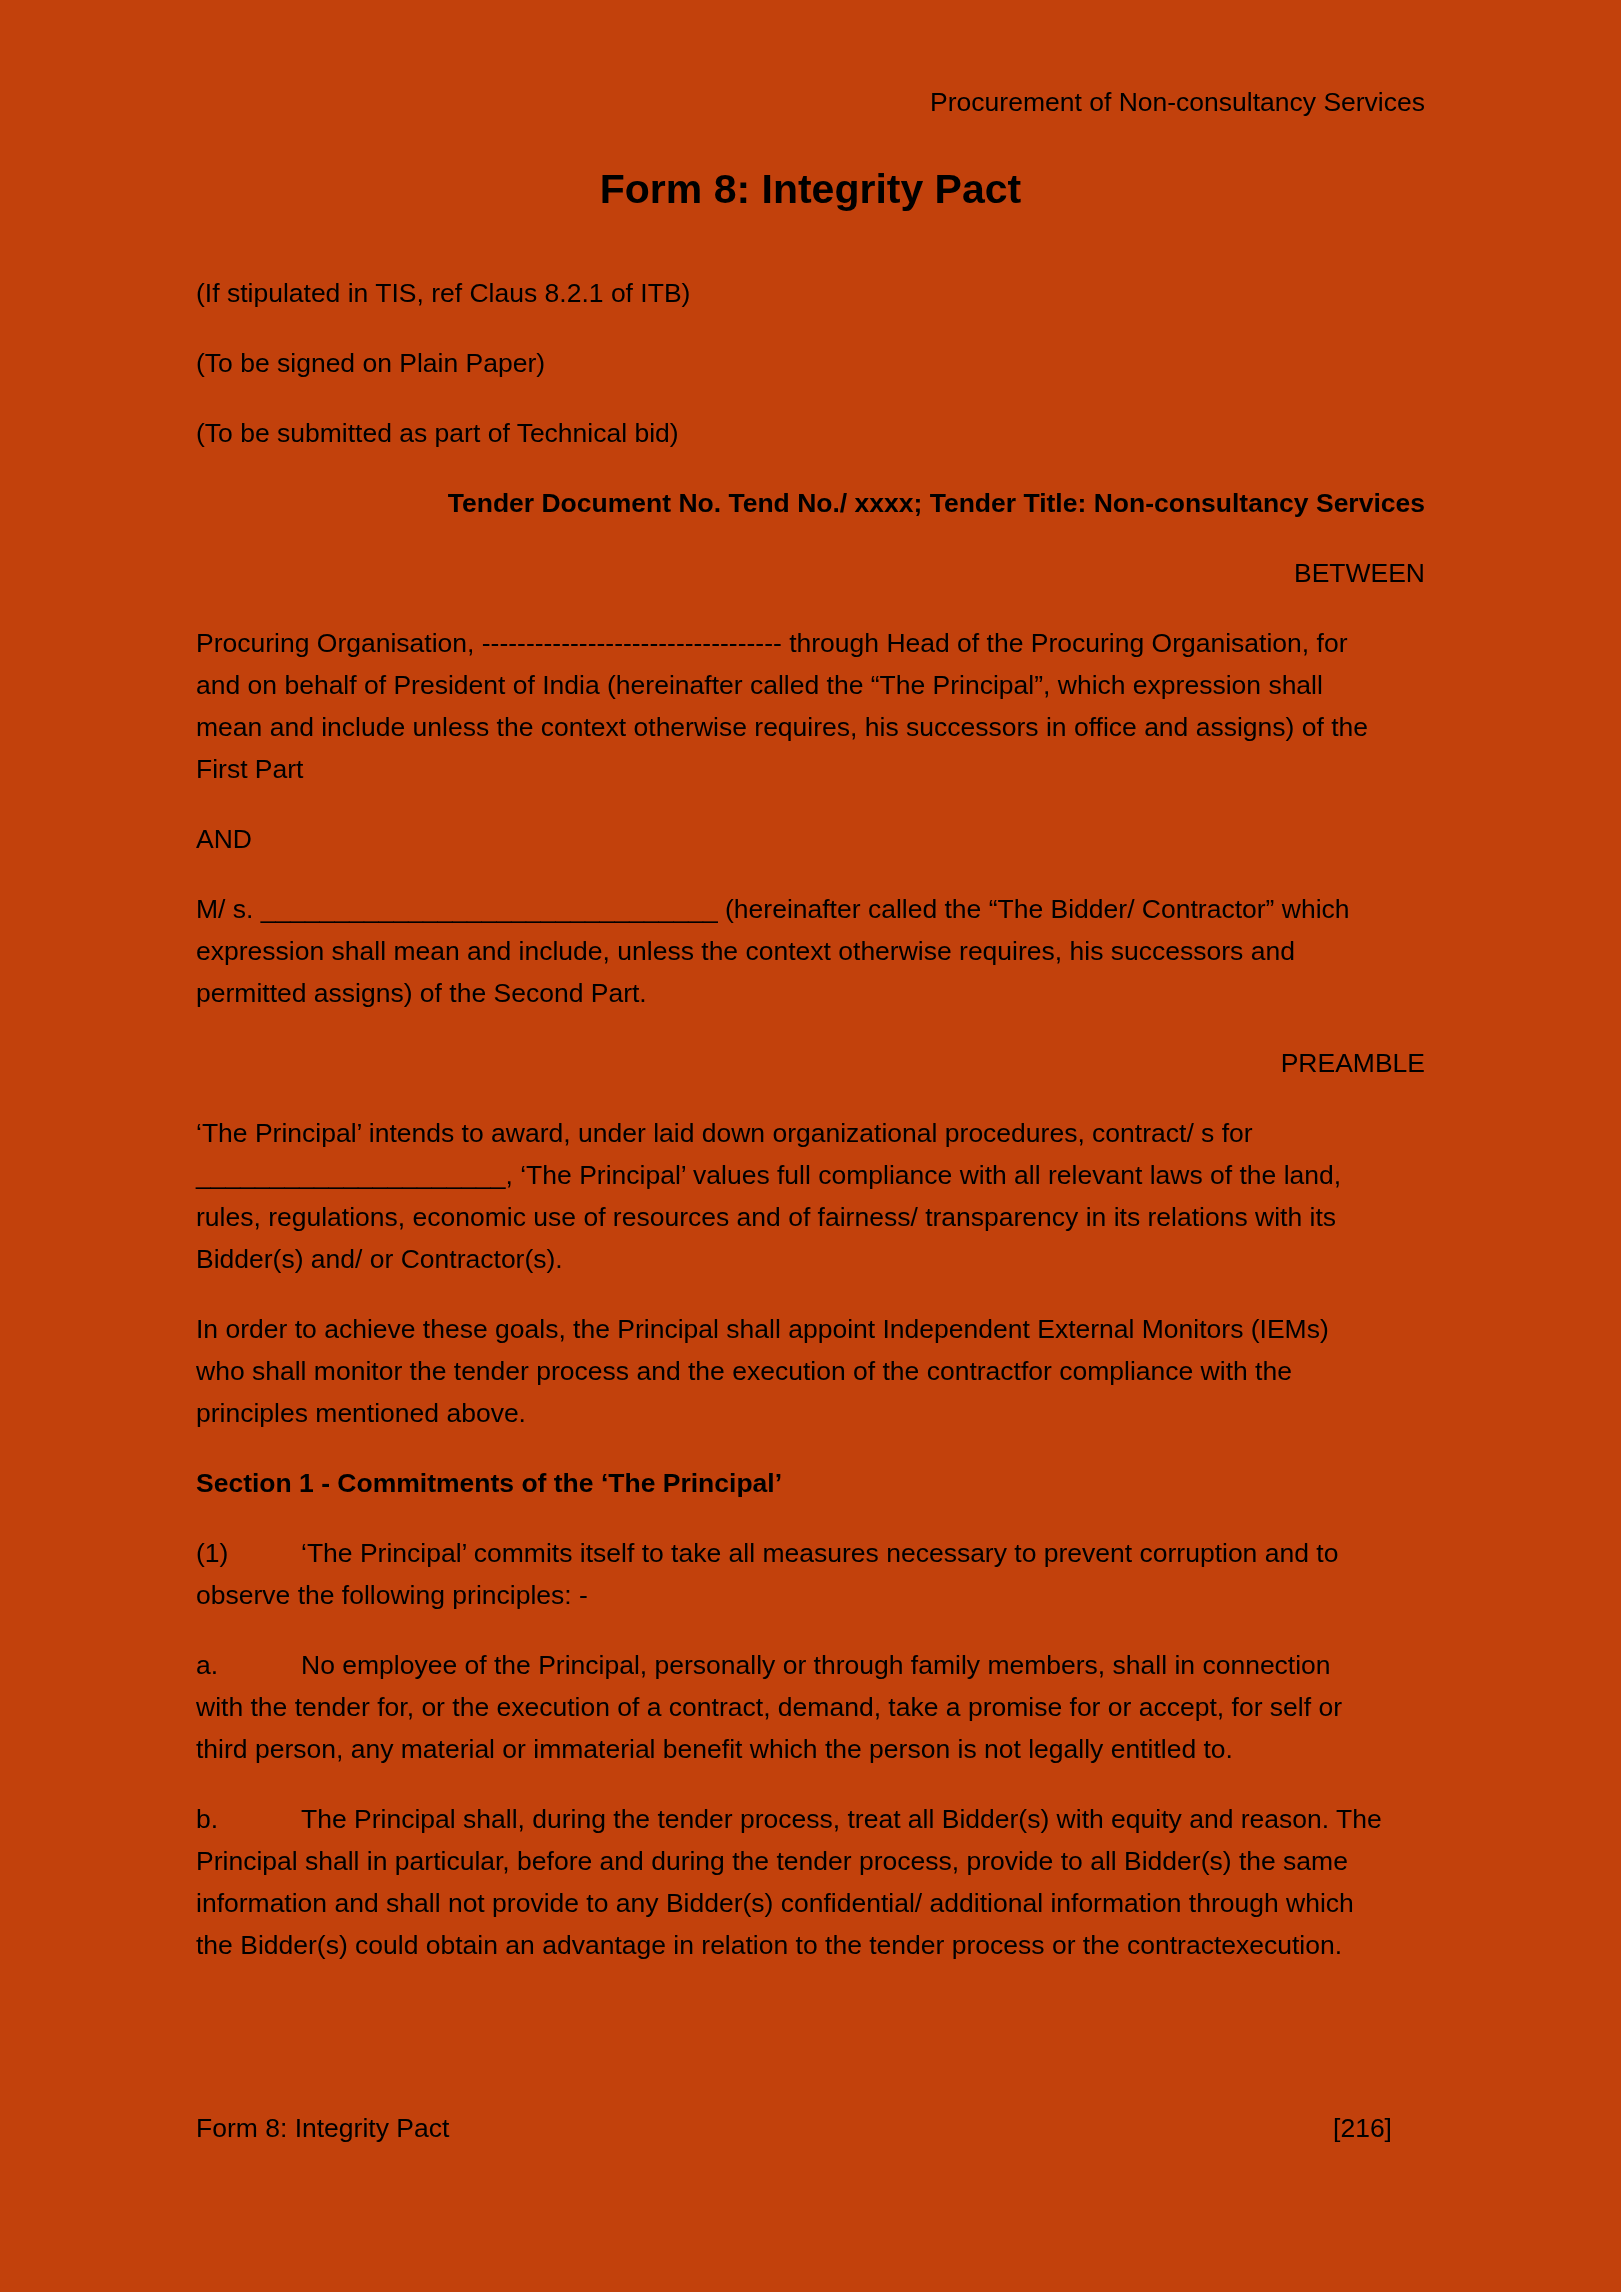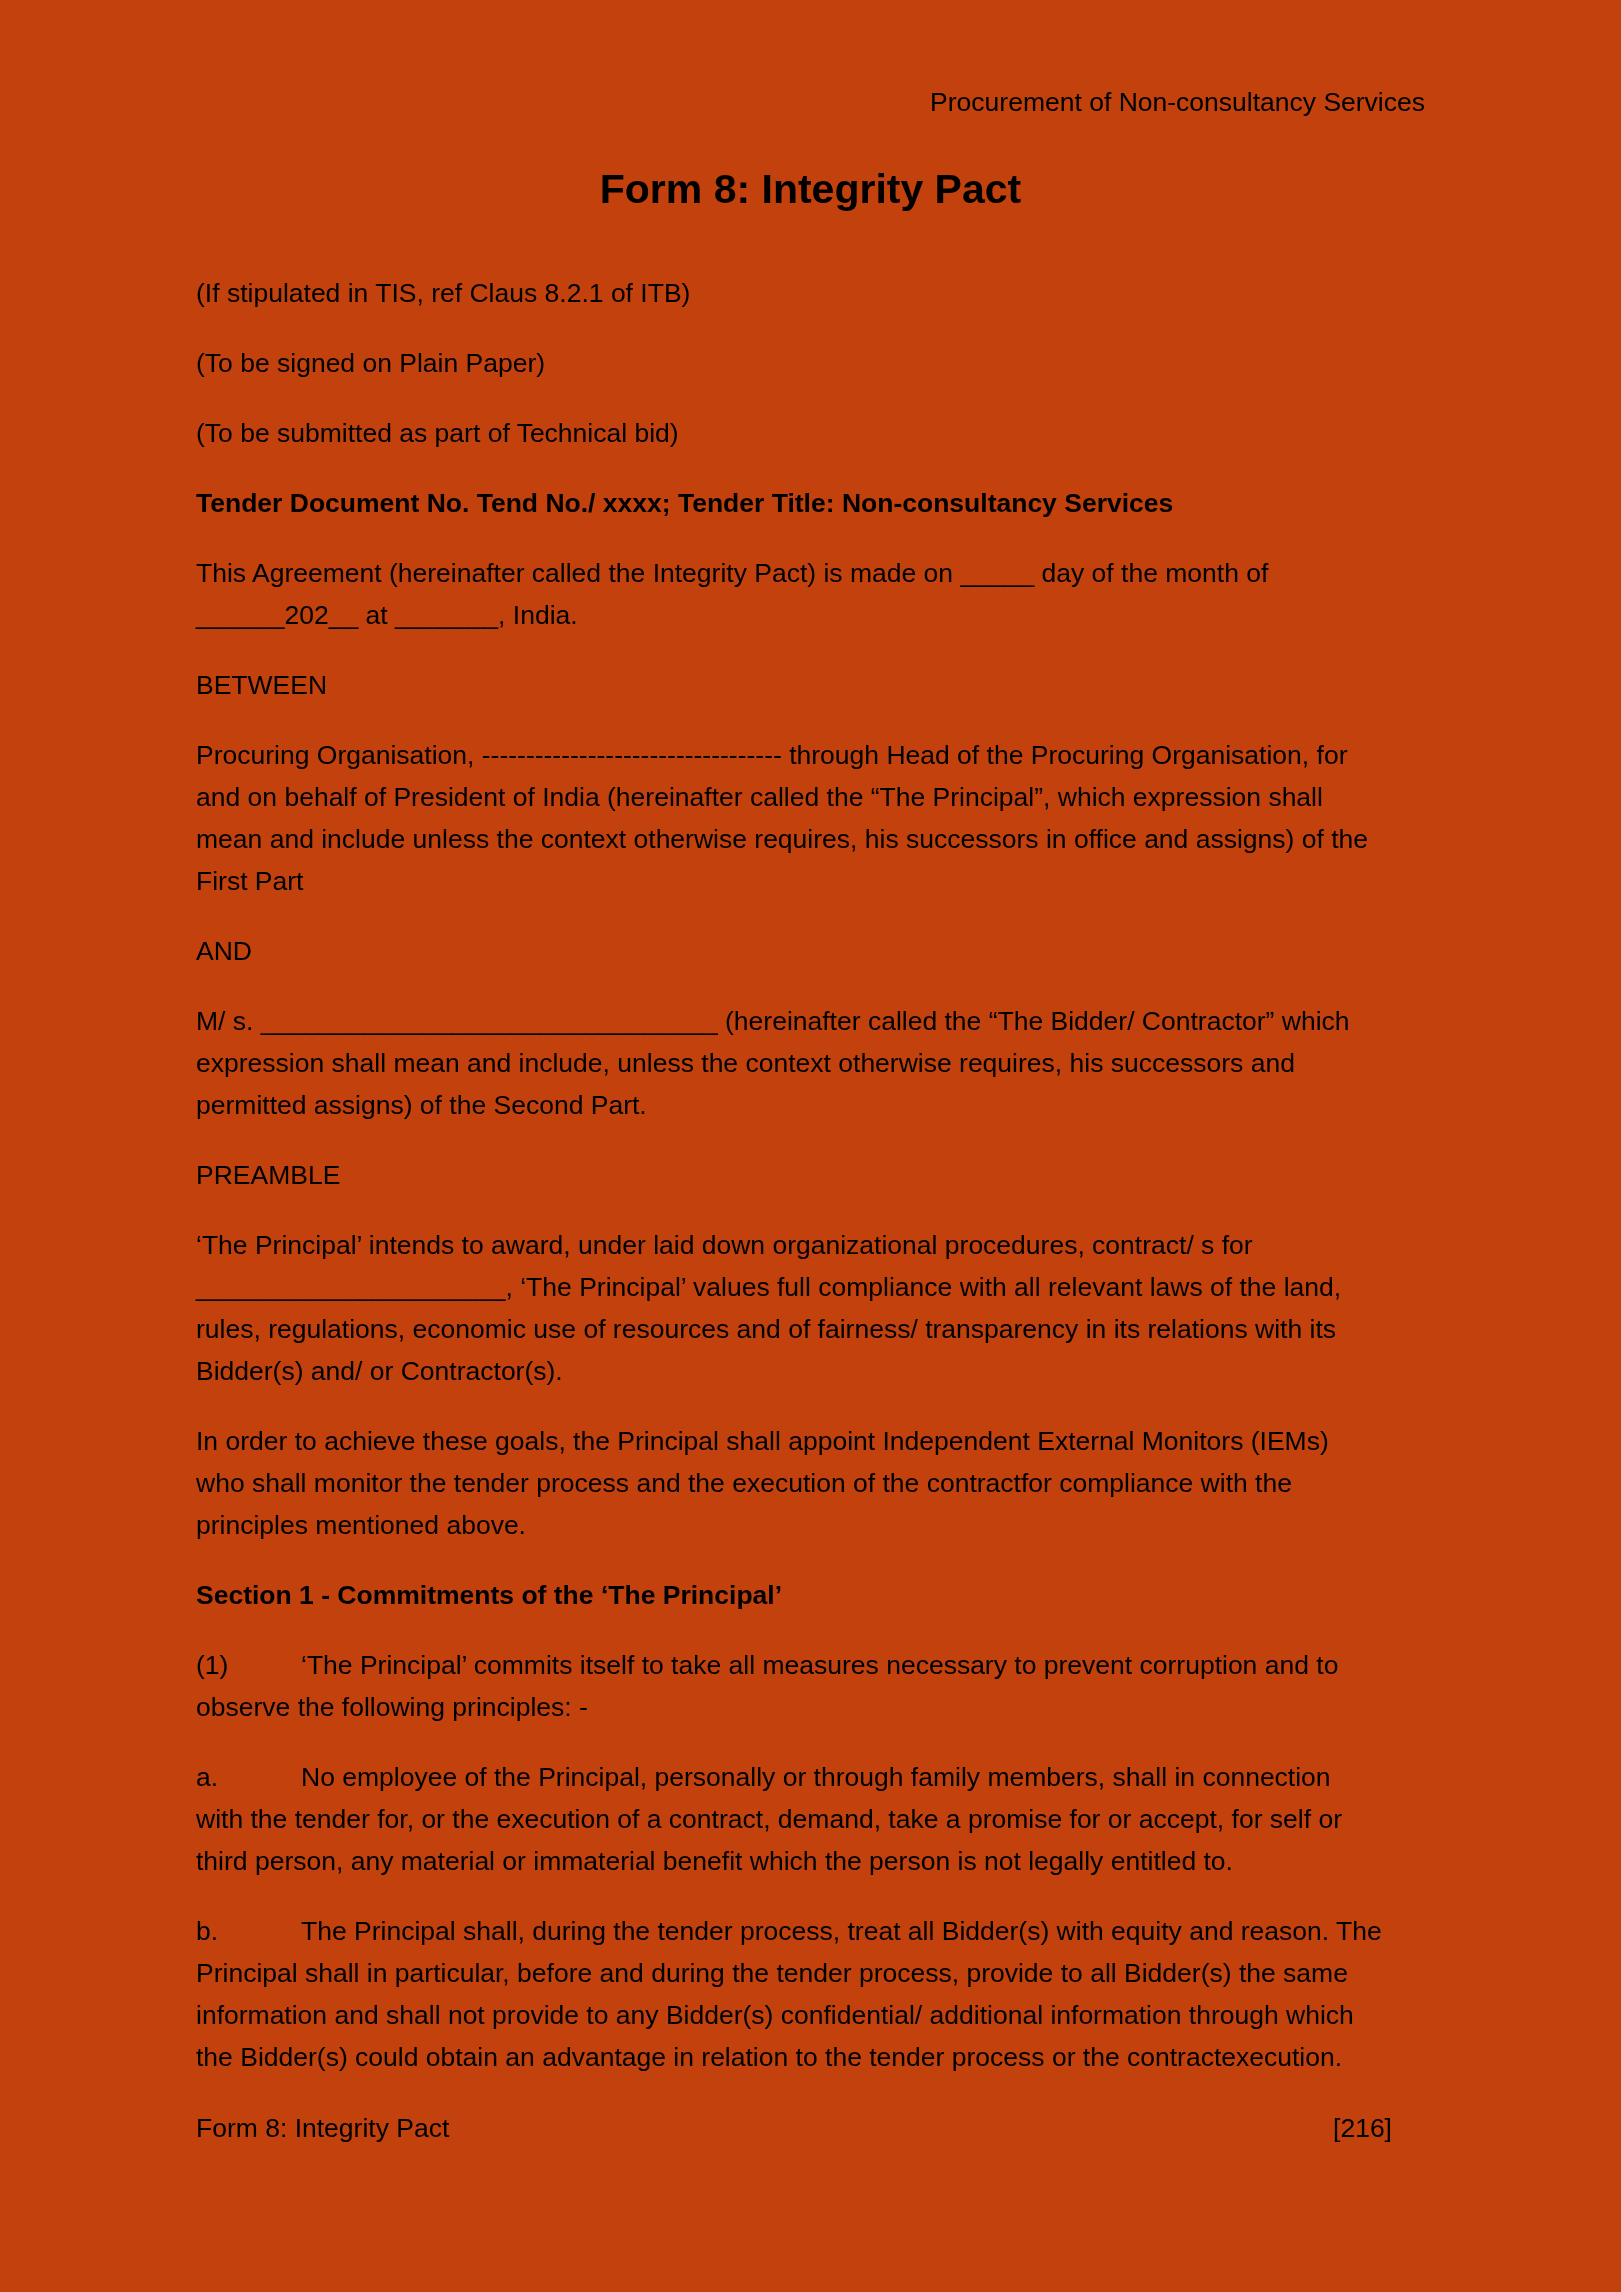--- a/index.html
+++ b/index.html
@@ -38,21 +38,21 @@
     white-space: pre-wrap;
   }
   .para {
     font-size: 26.5px;
     line-height: 42px;
     margin: 4px 0 28px 0;
     white-space: pre-wrap;
     -moz-tab-size: 105px;
     tab-size: 105px;
   }
-  .para.center { text-align: left; }
+  .para.center { text-align: right; }
   .para.bold   { font-weight: bold; }
   .page-footer {
     position: absolute;
     top: 2107px;
     left: 196px;
     width: 1229px;
     font-size: 26.5px;
     line-height: 42px;
     display: flex;
     justify-content: space-between;
@@ -64,22 +64,20 @@
 
 <div class="page">
   <div class="content">
     <div class="page-header">Procurement of Non-consultancy Services</div>
     <div class="doc-title">Form 8: Integrity Pact</div>
 
     <div class="para">(If stipulated in TIS, ref Claus 8.2.1 of ITB)</div>
     <div class="para">(To be signed on Plain Paper)</div>
     <div class="para">(To be submitted as part of Technical bid)</div>
     <div class="para center bold">Tender Document No. Tend No./ xxxx; Tender Title: Non-consultancy Services</div>
-    <div class="para">This Agreement (hereinafter called the Integrity Pact) is made on _____ day of the month of
-______202__ at _______, India.</div>
     <div class="para center">BETWEEN</div>
     <div class="para">Procuring Organisation, ---------------------------------- through Head of the Procuring Organisation, for
 and on behalf of President of India (hereinafter called the “The Principal”, which expression shall
 mean and include unless the context otherwise requires, his successors in office and assigns) of the
 First Part</div>
     <div class="para">AND</div>
     <div class="para">M/ s. _______________________________ (hereinafter called the “The Bidder/ Contractor” which
 expression shall mean and include, unless the context otherwise requires, his successors and
 permitted assigns) of the Second Part.</div>
     <div class="para center">PREAMBLE</div>

